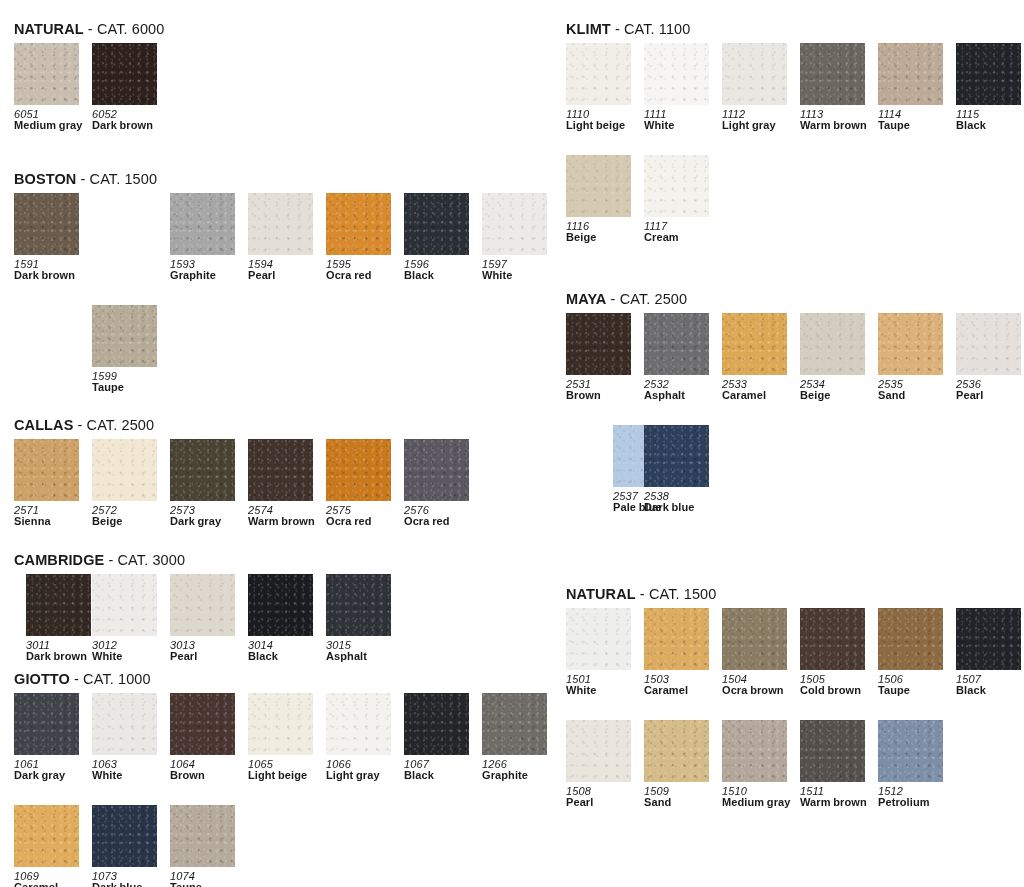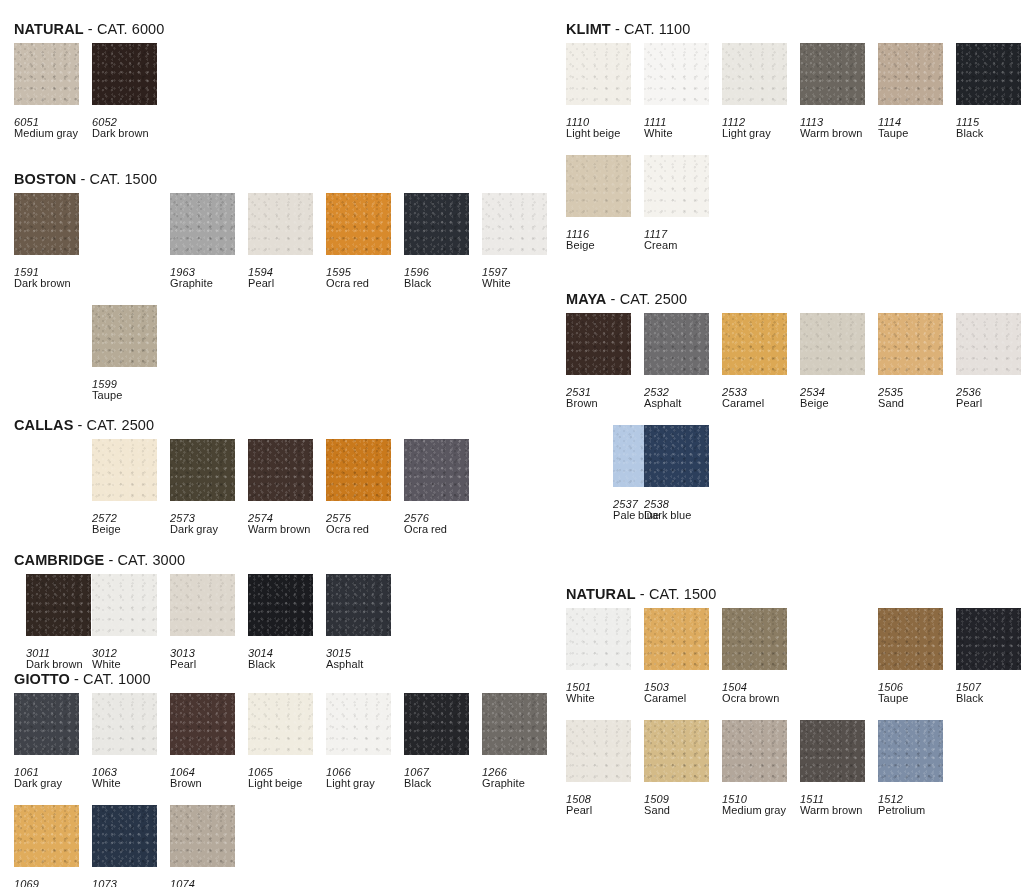--- a/index.html
+++ b/index.html
@@ -72,35 +72,36 @@
       radial-gradient(circle at 80% 68%, rgba(255,255,255,.12) 0 1px, transparent 1.4px),
       radial-gradient(circle at 38% 78%, rgba(0,0,0,.11) 0 1px, transparent 1.4px),
       radial-gradient(circle at 8% 58%, rgba(0,0,0,.09) 0 1px, transparent 1.3px),
       radial-gradient(circle at 92% 36%, rgba(255,255,255,.10) 0 1px, transparent 1.3px);
     background-size: 9px 9px, 11px 11px, 8px 8px, 12px 12px, 10px 10px, 7px 7px;
     pointer-events: none;
   }
   .chip.pale::after { opacity: .55; }
 
   .chip-label {
-    margin-top: 12px;
+    margin-top: 4px;
     line-height: 11.6px;
     width: 78px;
   }
   .code {
     display: block;
     font-style: italic;
     font-size: 11px;
     letter-spacing: .1px;
   }
   .name {
     display: block;
     font-size: 11px;
     letter-spacing: .1px;
     word-spacing: -0.5px;
+    font-weight: bold;
   }
 </style>
 </head>
 <body>
 
 <div class="page">
   <div class="column column-left">
       <section class="collection" style="top: 22px;">
         <h2 class="collection-title"><span class="fam">NATURAL</span><span class="cat"> - </span><span class="cat">CAT. 6000</span></h2>
         <div style="position: relative; height: 112px; margin-top: 0px;">
@@ -129,21 +130,21 @@
             <div class="swatch-cell" style="left: 0px;">
               <div class="chip" style="background: rgb(107, 91, 75);"></div>
               <div class="chip-label">
                 <span class="code">1591</span>
                 <span class="name">Dark brown</span>
               </div>
             </div>
             <div class="swatch-cell" style="left: 156px;">
               <div class="chip" style="background: rgb(166, 166, 166);"></div>
               <div class="chip-label">
-                <span class="code">1963</span>
+                <span class="code">1593</span>
                 <span class="name">Graphite</span>
               </div>
             </div>
             <div class="swatch-cell" style="left: 234px;">
               <div class="chip pale" style="background: rgb(227, 222, 214);"></div>
               <div class="chip-label">
                 <span class="code">1594</span>
                 <span class="name">Pearl</span>
               </div>
             </div>
@@ -177,20 +178,27 @@
                 <span class="name">Taupe</span>
               </div>
             </div>
           </div>
         </div>
       </section>
       <section class="collection" style="top: 418px;">
         <h2 class="collection-title"><span class="fam">CALLAS</span><span class="cat"> - </span><span class="cat">CAT. 2500</span></h2>
         <div style="position: relative; height: 112px; margin-top: 0px;">
           <div class="swatch-row" style="position: absolute; left: 14px; top: 0px; width: 520px;">
+            <div class="swatch-cell" style="left: 0px;">
+              <div class="chip" style="background: rgb(205, 160, 102);"></div>
+              <div class="chip-label">
+                <span class="code">2571</span>
+                <span class="name">Sienna</span>
+              </div>
+            </div>
             <div class="swatch-cell" style="left: 78px;">
               <div class="chip pale" style="background: rgb(242, 231, 210);"></div>
               <div class="chip-label">
                 <span class="code">2572</span>
                 <span class="name">Beige</span>
               </div>
             </div>
             <div class="swatch-cell" style="left: 156px;">
               <div class="chip" style="background: rgb(74, 67, 51);"></div>
               <div class="chip-label">
@@ -493,20 +501,27 @@
                 <span class="name">Caramel</span>
               </div>
             </div>
             <div class="swatch-cell" style="left: 156px;">
               <div class="chip" style="background: rgb(138, 124, 99);"></div>
               <div class="chip-label">
                 <span class="code">1504</span>
                 <span class="name">Ocra brown</span>
               </div>
             </div>
+            <div class="swatch-cell" style="left: 234px;">
+              <div class="chip" style="background: rgb(74, 58, 51);"></div>
+              <div class="chip-label">
+                <span class="code">1505</span>
+                <span class="name">Cold brown</span>
+              </div>
+            </div>
             <div class="swatch-cell" style="left: 312px;">
               <div class="chip" style="background: rgb(140, 106, 66);"></div>
               <div class="chip-label">
                 <span class="code">1506</span>
                 <span class="name">Taupe</span>
               </div>
             </div>
             <div class="swatch-cell" style="left: 390px;">
               <div class="chip" style="background: rgb(35, 36, 42);"></div>
               <div class="chip-label">

